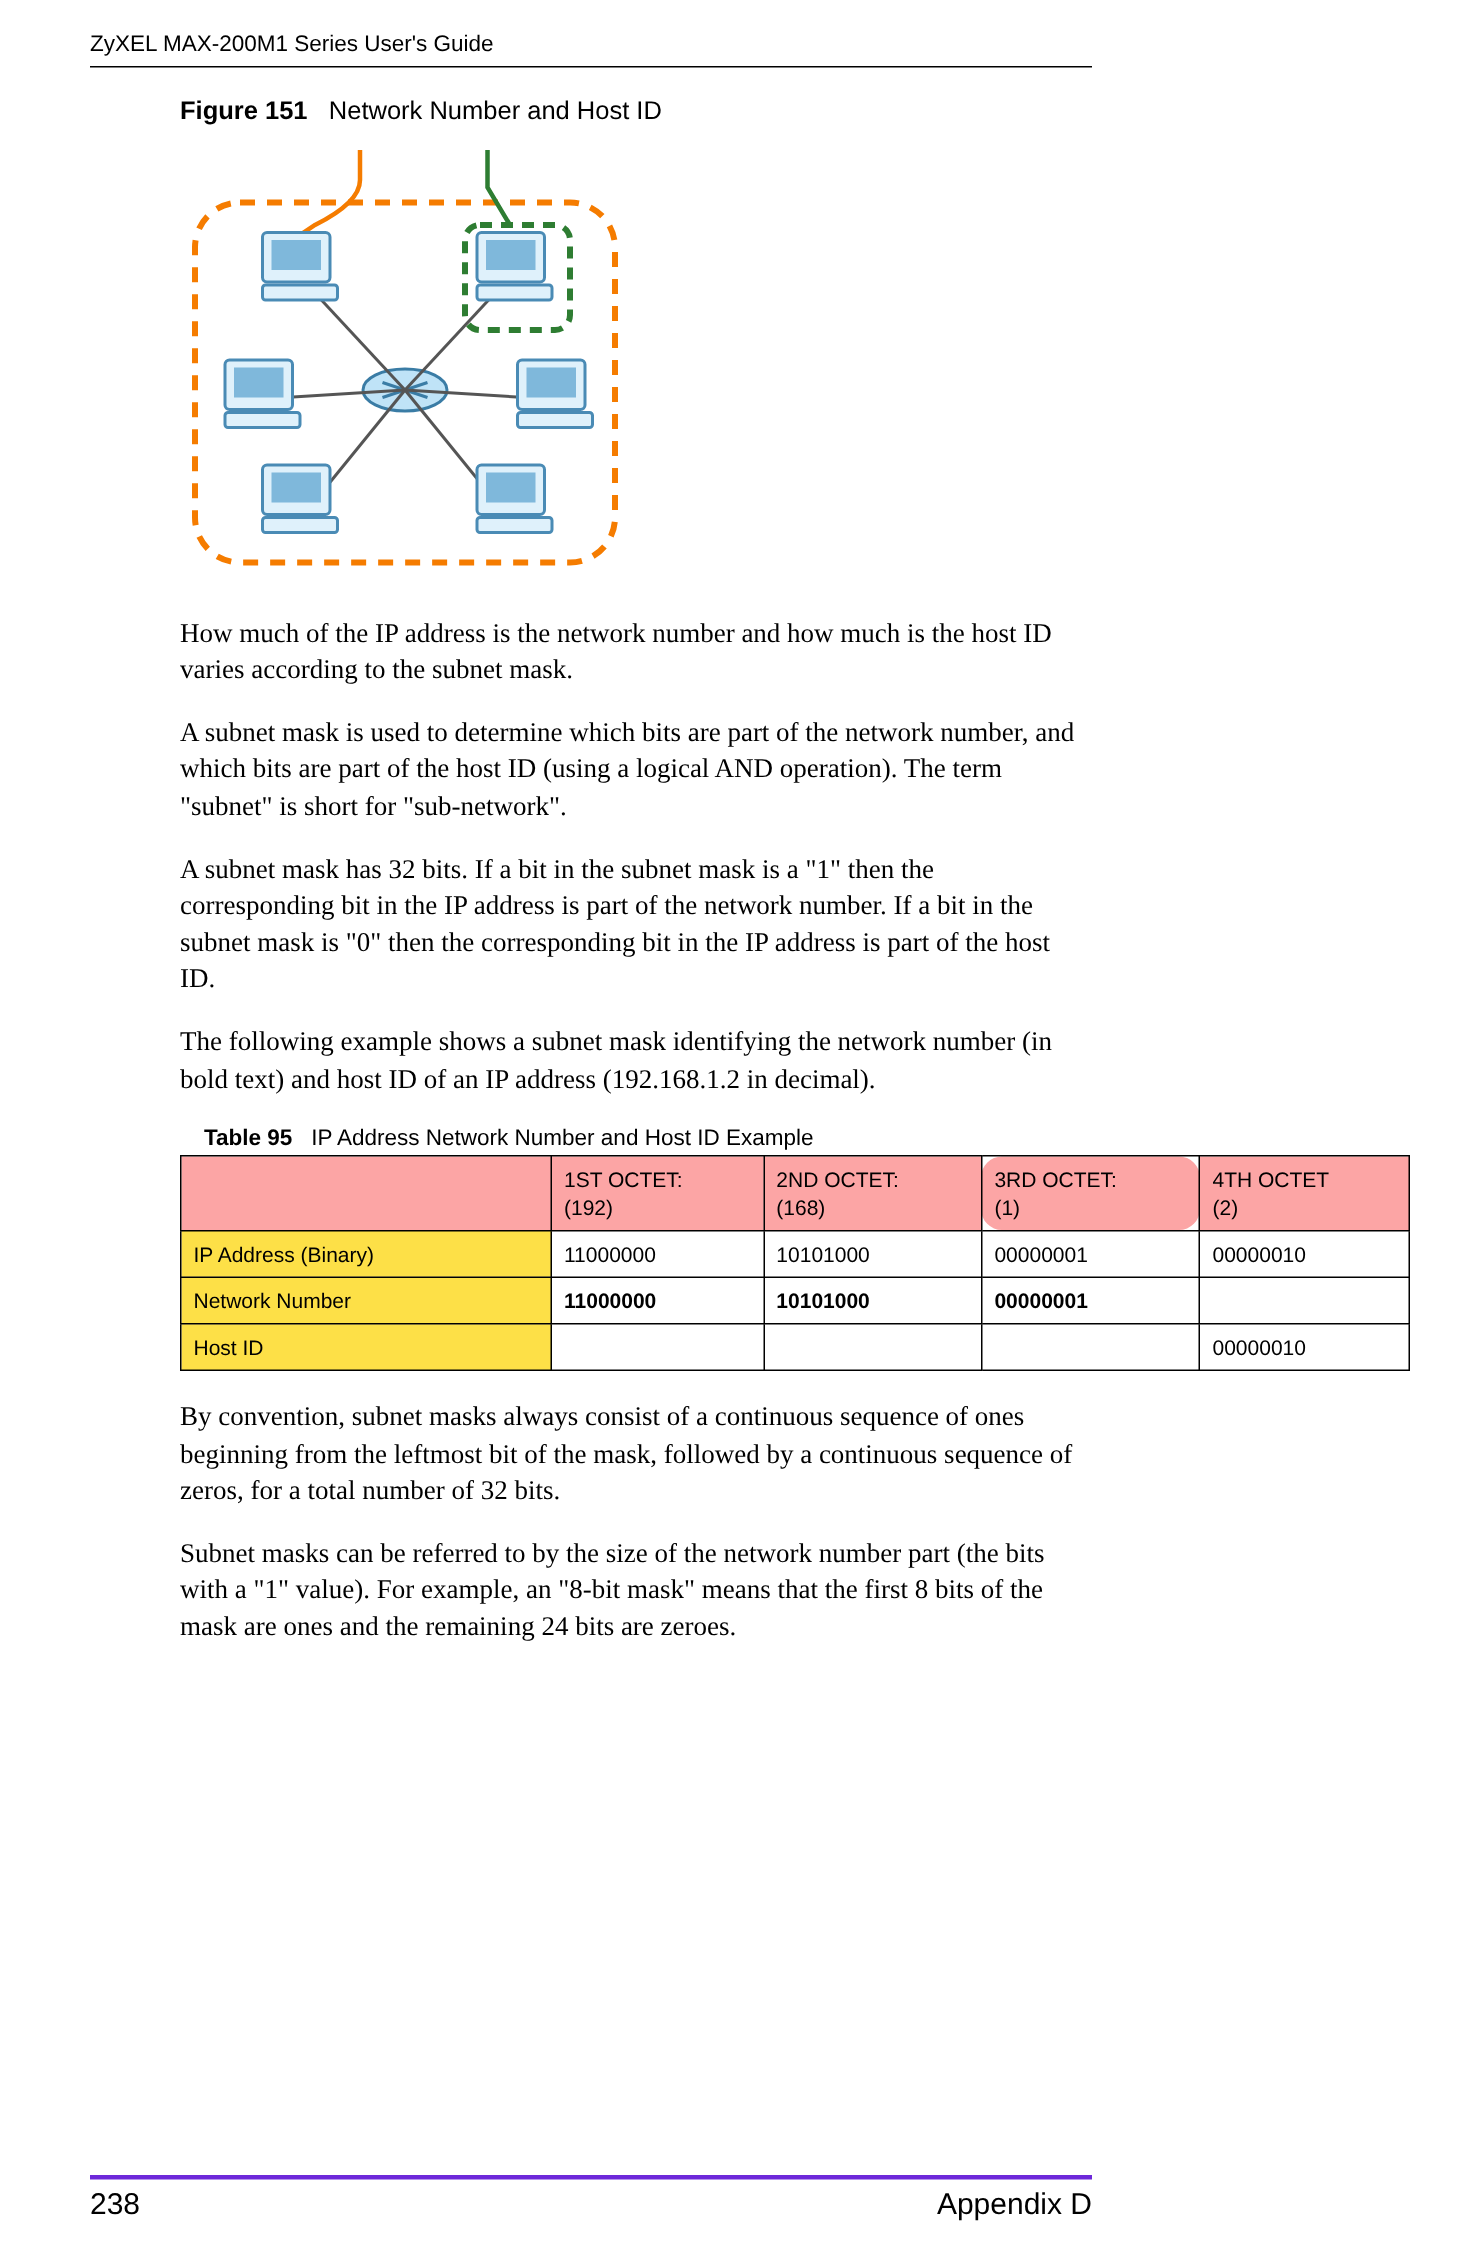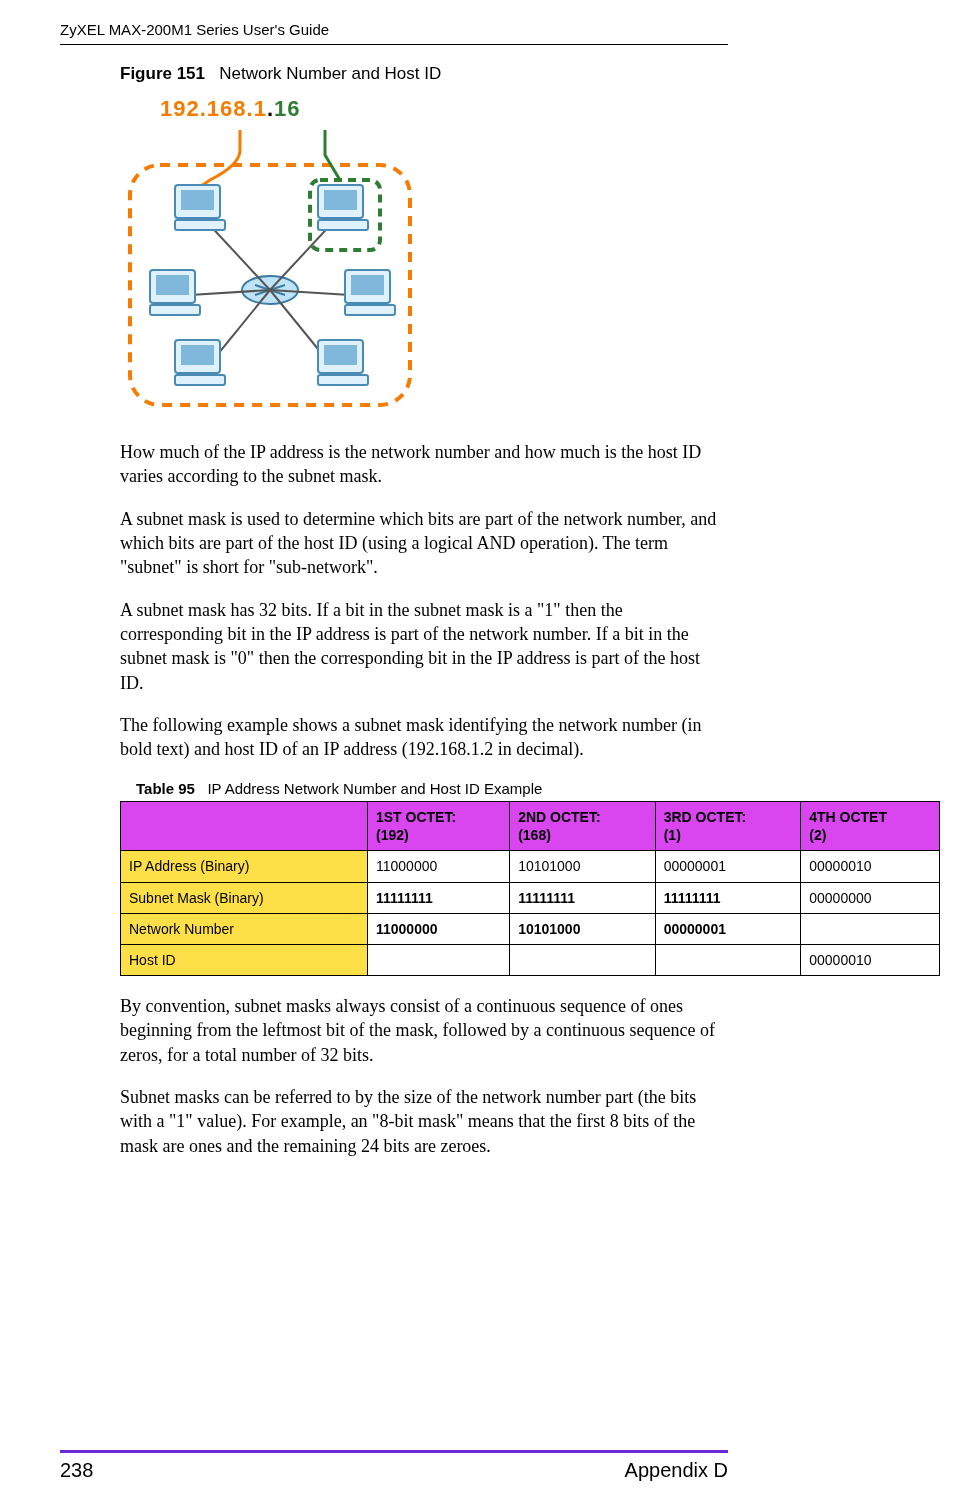--- a/index.html
+++ b/index.html
@@ -82,22 +82,22 @@
     font-family: Arial, Helvetica, sans-serif;
     font-size: 14px;
   }
   table.data th, table.data td {
     border: 1px solid #000;
     padding: 6px 8px;
     text-align: left;
     vertical-align: middle;
   }
   table.data th {
-    background: #d946ef;
-    font-weight: bold;
+    background: #fca5a5;
+    font-weight: normal;
   }
   table.data .rowhead {
     background: #fde047;
     font-weight: normal;
     width: 230px;
   }
   table.data .b { font-weight: bold; }
   .footer {
     position: absolute;
     bottom: 20px;
@@ -119,23 +119,20 @@
   <div class="header">
     <span>ZyXEL MAX-200M1 Series User's Guide</span>
   </div>
 
   <div class="figure-caption">
     <span class="bold">Figure 151</span>&nbsp;&nbsp;
     <span>Network Number and Host ID</span>
   </div>
 
   <div class="figure-box">
-    <div class="ip-label">
-      <span class="orange">192.168.1</span><span class="black">.</span><span class="green">16</span>
-    </div>
     <div class="diagram">
       <svg width="300" height="290" viewBox="0 0 300 290">
 
         <rect x="10" y="40" width="280" height="240" rx="30" ry="30" fill="none" stroke="#f57c00" stroke-width="4" stroke-dasharray="10 8"></rect>
 
         <path d="M120 5 L120 25 Q120 40 90 55 L60 75" fill="none" stroke="#f57c00" stroke-width="3"></path>
 
         <path d="M205 5 L205 30 L220 55" fill="none" stroke="#2e7d32" stroke-width="3"></path>
 
         <rect x="190" y="55" width="70" height="70" rx="10" ry="10" fill="none" stroke="#2e7d32" stroke-width="4" stroke-dasharray="8 6"></rect>
@@ -198,40 +195,33 @@
   </div>
 
   <table class="data">
     <tbody>
         <tr>
       <th></th>
       <th style="white-space:pre-line;"><span>1ST OCTET:
 (192)</span></th>
       <th style="white-space:pre-line;"><span>2ND OCTET:
 (168)</span></th>
-      <th style="white-space:pre-line;"><span>3RD OCTET:
+      <th style="white-space:pre-line;border-radius:14px;"><span>3RD OCTET:
 (1)</span></th>
       <th style="white-space:pre-line;"><span>4TH OCTET
 (2)</span></th>
     </tr>
     <tr>
       <td class="rowhead">IP Address (Binary)</td>
       <td>11000000</td>
       <td>10101000</td>
       <td>00000001</td>
       <td>00000010</td>
     </tr>
     <tr>
-      <td class="rowhead">Subnet Mask (Binary)</td>
-      <td class="b">11111111</td>
-      <td class="b">11111111</td>
-      <td class="b">11111111</td>
-      <td>00000000</td>
-    </tr>
-    <tr>
       <td class="rowhead">Network Number</td>
       <td class="b">11000000</td>
       <td class="b">10101000</td>
       <td class="b">00000001</td>
       <td></td>
     </tr>
     <tr>
       <td class="rowhead">Host ID</td>
       <td></td>
       <td></td>

